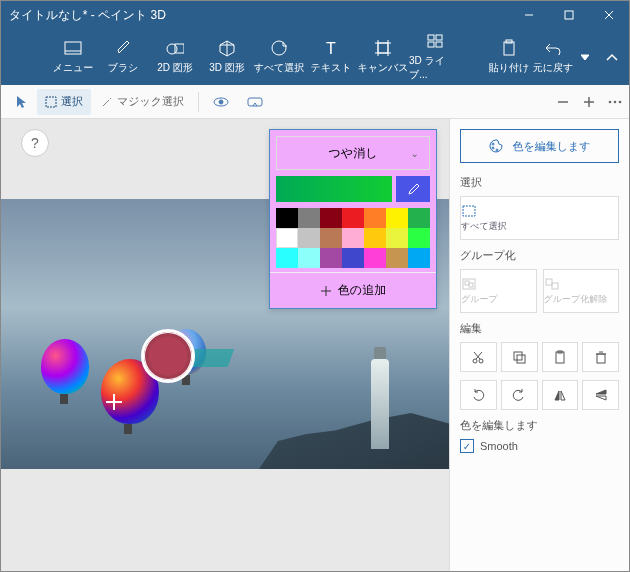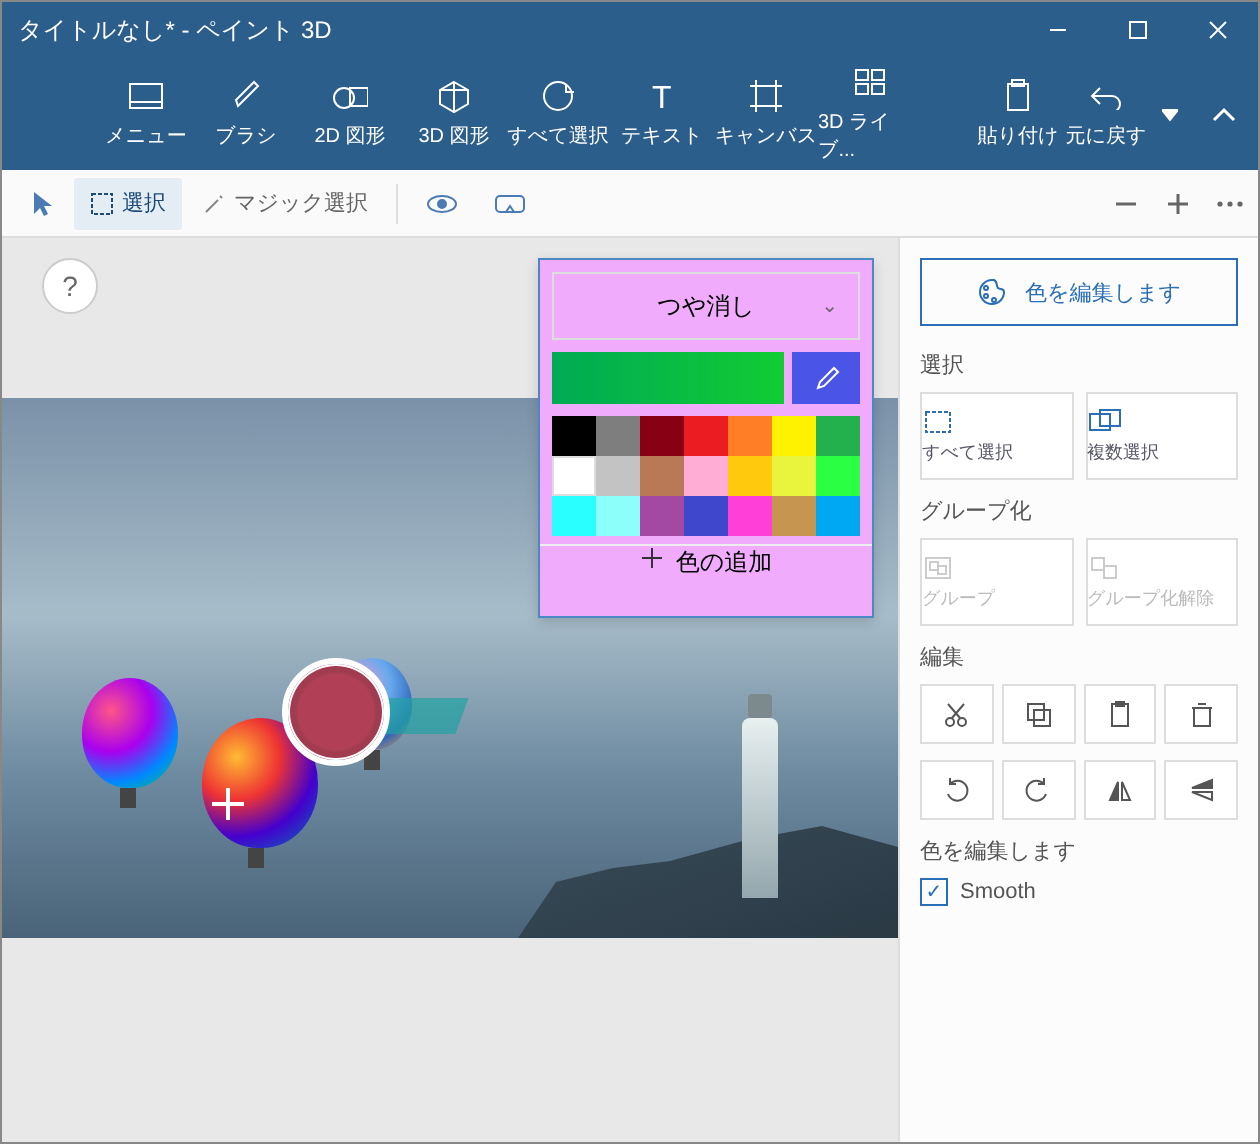--- a/index.html
+++ b/index.html
@@ -42,21 +42,21 @@
 .brushstroke{position:absolute;left:190px;top:150px;width:40px;height:18px;background:#1fa3a3;opacity:0.7;transform:skewX(-20deg);}
 .helpbtn { position: absolute; left: 20px; top: 10px; width: 28px; height: 28px; border-radius: 50%; background: #fff; border: 1px solid #ccc; display: flex; align-items: center; justify-content: center; font-size: 14px; color: #666; cursor: pointer; }
 .popup { position: absolute; left: 268px; top: 10px; width: 168px; background: #f0abfc; border: 1px solid #4a88c6; box-shadow: 0 2px 6px rgba(0,0,0,0.15); z-index: 10; }
 .popup .finish { height: 34px; display: flex; align-items: center; justify-content: center; font-size: 12px; border-bottom: 1px solid #eee; cursor: pointer; position: relative; margin:6px; border:1px solid #ddd; }
 .popup .finish .chev { position:absolute; right:10px; font-size:10px; color:#666;}
 .popup .gradientbar { height: 26px; margin: 6px; display: flex; }
 .popup .gradientbar .grad { flex: 1; background: linear-gradient(90deg,#0a5,#1c3); }
 .popup .gradientbar .picker { width: 34px; background: #4a55e8; display:flex; align-items:center; justify-content:center; margin-left:4px;}
 .popup .swatches { display: grid; grid-template-columns: repeat(7, 1fr); margin: 4px 6px; gap:0; }
 .popup .swatches .sw { height: 20px; cursor: pointer; }
-.popup .addcolor { height: 36px; display: flex; justify-content: center; gap: 6px; font-size: 12px; cursor: pointer; border-top:1px solid #eee; margin-top:4px;}
+.popup .addcolor { height: 36px; display: flex; align-items: center; justify-content: center; gap: 6px; font-size: 12px; cursor: pointer; border-top:1px solid #eee; margin-top:4px;}
 .sidepanel { width: 180px; border-left: 1px solid #ddd; background: #fcfcfc; padding: 10px 10px; overflow-y: auto; font-size: 11px; color: #555; }
 .sidepanel h3 { color: #2a6eb6; font-weight: normal; font-size: 14px; margin-bottom: 10px; }
 .sidepanel .editcolor { height: 34px; border: 1px solid #2a6eb6; display: flex; align-items: center; justify-content: center; gap: 8px; color: #2a6eb6; font-size: 11px; cursor: pointer; margin-bottom: 12px; }
 .sidepanel .section-label { font-size: 11px; color: #555; margin: 8px 0 6px; }
 .sidepanel .btnrow { display: flex; gap: 6px; margin-bottom: 8px; }
 .sidepanel .pbtn { flex: 1; height: 44px; border: 1px solid #ddd; background: #fff; display: flex; flex-direction: column; justify-content: center; gap: 2px; font-size: 9px; color: #556; cursor: pointer; }
 .sidepanel .pbtn.disabled { color: #bbb; cursor: default; }
 .sidepanel .iconrow { display: flex; gap: 4px; margin-bottom: 8px; }
 .sidepanel .ibox { flex:1; height: 30px; border: 1px solid #ddd; background:#fff; display:flex; align-items:center; justify-content:center; cursor:pointer; }
 .sidepanel .chk { display:flex; align-items:center; gap:6px; margin-top:4px; }
@@ -323,27 +323,20 @@
       </div>
 
       <div class="section-label">選択</div>
       <div class="btnrow">
         <div class="pbtn">
           <svg width="16" height="14" stroke="#2a6eb6" fill="none">
               <rect x="2" y="2" width="12" height="10" stroke-dasharray="2 1"></rect>
             </svg>
           <span>すべて選択</span>
         </div>
-        <div class="pbtn">
-          <svg width="18" height="14" stroke="#2a6eb6" fill="none">
-              <rect x="1" y="3" width="10" height="8"></rect>
-              <rect x="6" y="1" width="10" height="8"></rect>
-            </svg>
-          <span>複数選択</span>
-        </div>
       </div>
 
       <div class="section-label">グループ化</div>
       <div class="btnrow">
         <div class="pbtn disabled">
           <svg width="16" height="14" stroke="#ccc" fill="none">
               <rect x="2" y="2" width="12" height="10"></rect>
               <rect x="4" y="4" width="4" height="4"></rect>
               <rect x="8" y="6" width="4" height="4"></rect>
             </svg>

